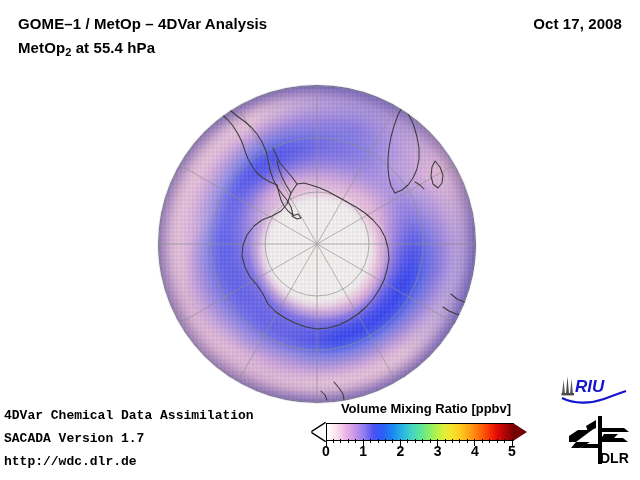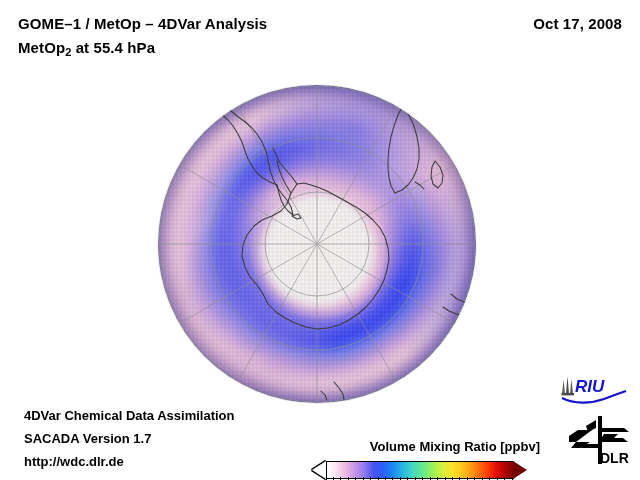--- a/index.html
+++ b/index.html
@@ -86,26 +86,26 @@
   
   #field-grain{
     background-image:
       repeating-linear-gradient(0deg, rgba(255,255,255,0.055) 0 2px, rgba(0,0,0,0.045) 2px 4px),
       repeating-linear-gradient(90deg, rgba(255,255,255,0.055) 0 2px, rgba(0,0,0,0.045) 2px 4px);
     opacity:.62;
   }
   #graticule,#coastlines{position:absolute;inset:0;}
 
   
-  #footer-left{position:absolute;left:24px;top:404px;}
+  #footer-left{position:absolute;left:4px;top:404px;font-family:Liberation Mono, monospace;}
   .ftr-line{font-size:13px;font-weight:bold;line-height:23px;white-space:nowrap;}
 
   
   #cbar-block{position:absolute;left:312px;top:401px;width:228px;}
-  #cbar-title{font-size:13px;font-weight:bold;text-align:right;white-space:nowrap;margin-bottom:5px;margin-top:38px;}
+  #cbar-title{font-size:13px;font-weight:bold;text-align:center;white-space:nowrap;margin-bottom:5px;}
   #cbar-row{position:relative;height:20px;}
   #cbar-bar{
     position:absolute;left:14px;top:2px;width:186px;height:16px;
     border:1px solid #000;
     background:linear-gradient(to right,
       #ffffff 0%, #fbeaf4 4%, #f3c8e6 8%, #e0a8e4 12%,
       #bf8fe8 16%, #8f7cf0 20%, #4b52f4 25%,
       #2a5ef6 30%, #1b86f2 35%, #27b0e6 40%,
       #3fd3c8 45%, #5ce59a 50%, #86ef6a 55%,
       #b6f24a 59%, #dff03a 63%, #f7e32c 67%,

